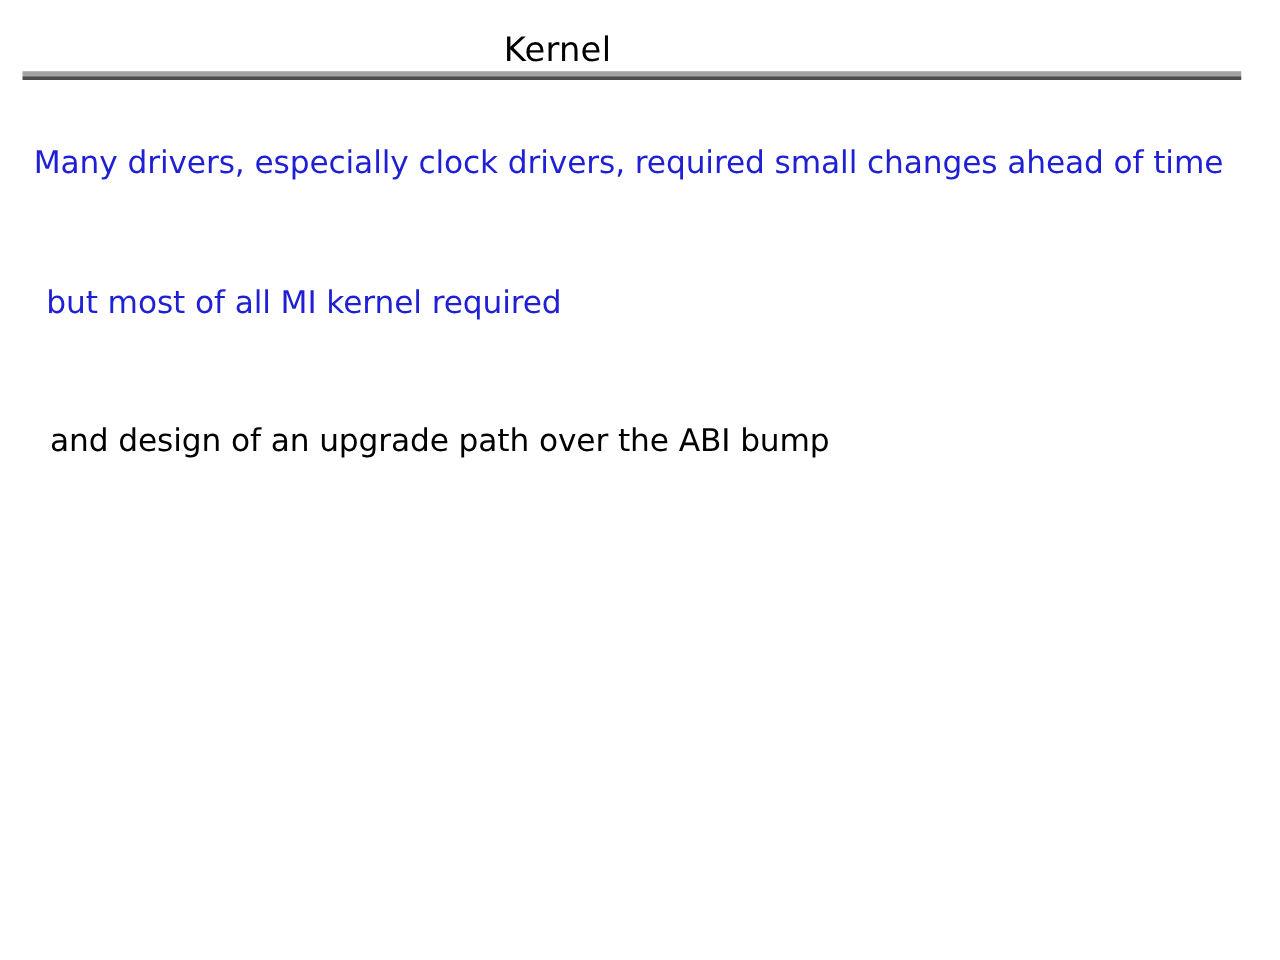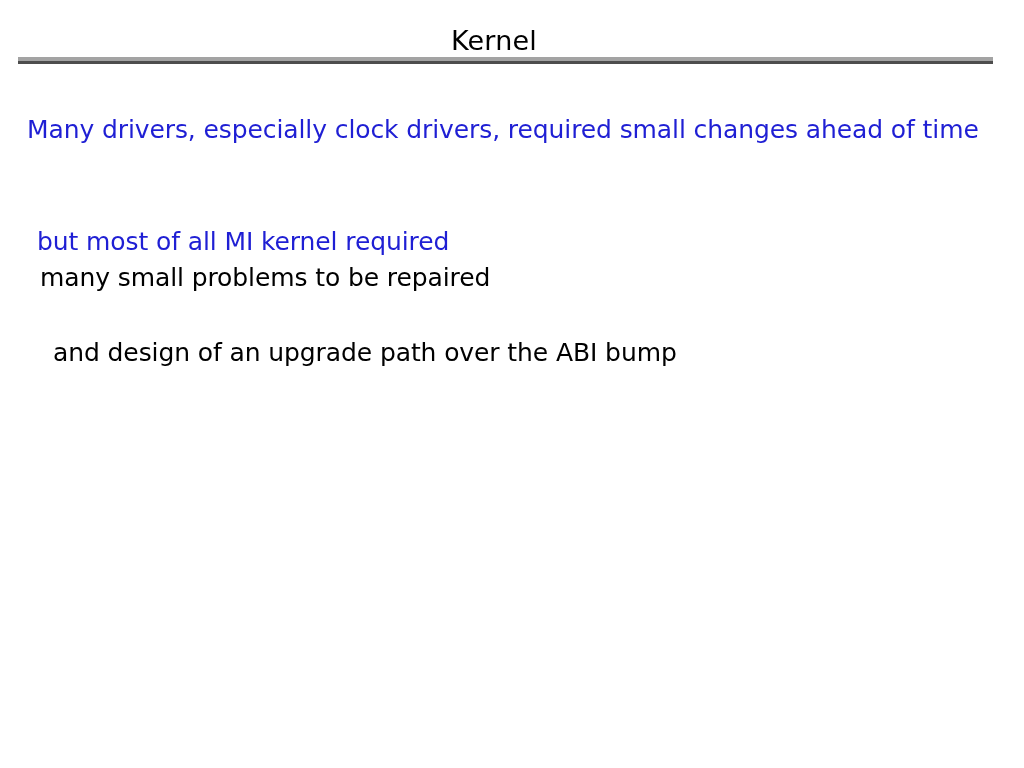--- a/index.html
+++ b/index.html
@@ -29,21 +29,20 @@
     left: 0;
     width: 892px;
     text-align: center;
     font-family: "DejaVu Sans", sans-serif;
     font-size: 27px;
     line-height: 30px;
     font-weight: 400;
     color: #000000;
     letter-spacing: 0.2px;
     white-space: pre;
-    margin-left: 48px;
   }
 
   .title-rule {
     position: absolute;
     left: 18px;
     top: 57px;
     width: 975px;
     height: 7px;
   }
   .title-rule .rule-light {
@@ -90,40 +89,39 @@
     left: 40px;
     width: 950px;
   }
 
   .line.blue  { color: #1f1fd4; }
   .line.black { color: #000000; }
 
   #para-drivers  { top: 113px; }
   #para-kernel   { top: 225px; margin-left: 10px; }
   #para-problems { top: 261px; }
-  #para-upgrade  { top: 336px; margin-left: 13px; }
+  #para-upgrade  { top: 336px; }
   #para-ask      { top: 414px; }
 </style>
 </head>
 <body>
 
 <div class="slide">
 
   <div class="slide-title">Kernel</div>
 
   <div class="title-rule">
     <div class="rule-light"></div>
     <div class="rule-dark"></div>
   </div>
 
   <div class="content">
 
     <div class="line blue level-0" id="para-drivers">Many drivers, especially clock drivers, required small changes ahead of time</div>
 
     <div class="line blue level-0" id="para-kernel">but most of all MI kernel required</div>
 
-    <div class="line black level-1" id="para-problems">many small problems to be repaired</div>
 
     <div class="line black level-1" id="para-upgrade">and design of an upgrade path over the ABI bump</div>
 
 
   </div>
 </div>
 
 </body></html>

